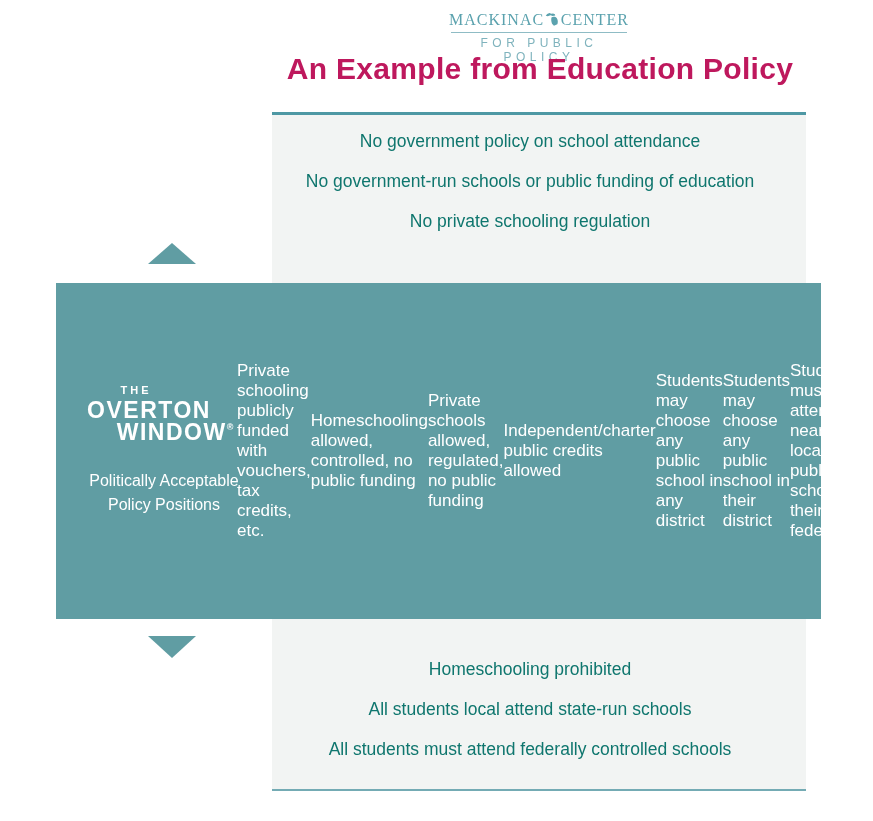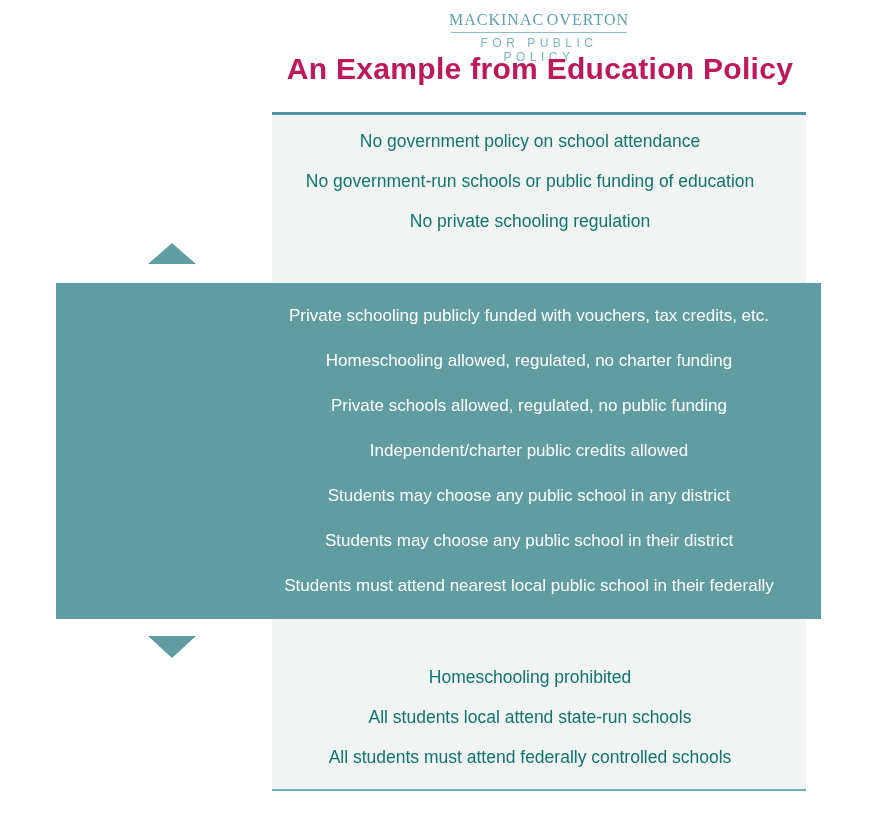--- a/index.html
+++ b/index.html
@@ -23,32 +23,32 @@
     font-size:30px; font-weight:bold; color:#be185d; letter-spacing:0.3px;
   }
 
   
   .panel {
     position:absolute; left:272px; top:112px; width:534px; height:679px;
     background:#f2f4f3; border-top:3px solid #4e98a4; border-bottom:2px solid #74abb4;
   }
   .list { position:absolute; left:0; right:18px; }
   .list-top { top:6px; }
-  .list-bottom { bottom:12px; }
+  .list-bottom { bottom:20px; }
   .gray-row {
     height:40px; display:flex; align-items:center; justify-content:center;
     color:#0f766e; font-size:17.5px;
   }
 
   
   .band {
     position:absolute; left:56px; top:283px; width:765px; height:336px;
     background:#609da3;
   }
-  .band-rows { position:absolute; left:181px; right:0; top:10px; bottom:10px; display:flex; flex-direction:column; }
+  .band-rows { position:absolute; left:181px; right:0; top:10px; bottom:10px; display:flex; flex-direction:row; }
   .teal-row {
     flex:1; display:flex; align-items:center; justify-content:center;
     color:#ffffff; font-size:17px;
   }
 
   
   .band-left { position:absolute; left:0; top:0; width:216px; height:100%; color:#ffffff; }
   .ow-the { position:absolute; top:101px; width:100%; text-align:center; transform:translateX(-28px); font-size:11px; font-weight:bold; letter-spacing:3px; }
   .ow-overton { position:absolute; top:114px; width:100%; text-align:center; transform:translateX(-15px); font-size:23px; font-weight:bold; letter-spacing:1.5px; }
   .ow-window { position:absolute; top:136px; width:100%; text-align:center; transform:translateX(11px); font-size:23px; font-weight:bold; letter-spacing:1.5px; }
@@ -74,21 +74,21 @@
 
   <div class="brand">
     <div class="brand-line">
       <span>MACKINAC</span>
       <span class="mi-icon">
         <svg viewBox="0 0 20 22" xmlns="http://www.w3.org/2000/svg">
           <path fill="#5ba2ae" d="M1,8 L3,5.5 L6,4.2 L8.5,5.3 L11,4.8 L13.5,5.8 L14,7.6 L10.5,8.3 L7.5,7.4 L3.8,8.6 Z"></path>
           <path fill="#5ba2ae" d="M9,10 C11,8.6 14.5,9.2 16.2,11.2 C17.8,13.6 17.8,17 16.8,19.6 L12.2,21.6 L9.6,19 C8.4,16 8.1,12.2 9,10 Z"></path>
         </svg>
       </span>
-      <span>OVERTON</span>
+      <span>CENTER</span>
     </div>
     <div class="brand-rule"></div>
     <div class="brand-tagline">FOR PUBLIC POLICY</div>
   </div>
 
   <h1 class="title">An Example from Education Policy</h1>
 
   <div class="panel">
     <div class="list list-top">
         <div class="gray-row">No government policy on school attendance</div>
@@ -98,23 +98,32 @@
     <div class="list list-bottom">
         <div class="gray-row">Homeschooling prohibited</div>
         <div class="gray-row">All students local attend state-run schools</div>
         <div class="gray-row">All students must attend federally controlled schools</div>
       </div>
   </div>
 
   <div class="up-arrow"></div>
 
   <div class="band">
+    <div class="band-left">
+      <div class="ow-the">THE</div>
+      <div class="ow-overton">OVERTON</div>
+      <div class="ow-window"><span>WINDOW</span><span class="ow-reg">®</span></div>
+      <div class="ow-caption">
+        <div>Politically Acceptable</div>
+        <div>Policy Positions</div>
+      </div>
+    </div>
     <div class="band-rows">
         <div class="teal-row">Private schooling publicly funded with vouchers, tax credits, etc.</div>
-        <div class="teal-row">Homeschooling allowed, regulated, no charter funding</div>
+        <div class="teal-row">Homeschooling allowed, controlled, no public funding</div>
         <div class="teal-row">Private schools allowed, regulated, no public funding</div>
         <div class="teal-row">Independent/charter public credits allowed</div>
         <div class="teal-row">Students may choose any public school in any district</div>
         <div class="teal-row">Students may choose any public school in their district</div>
         <div class="teal-row">Students must attend nearest local public school in their federally</div>
       </div>
   </div>
 
   <div class="down-arrow"></div>
 

